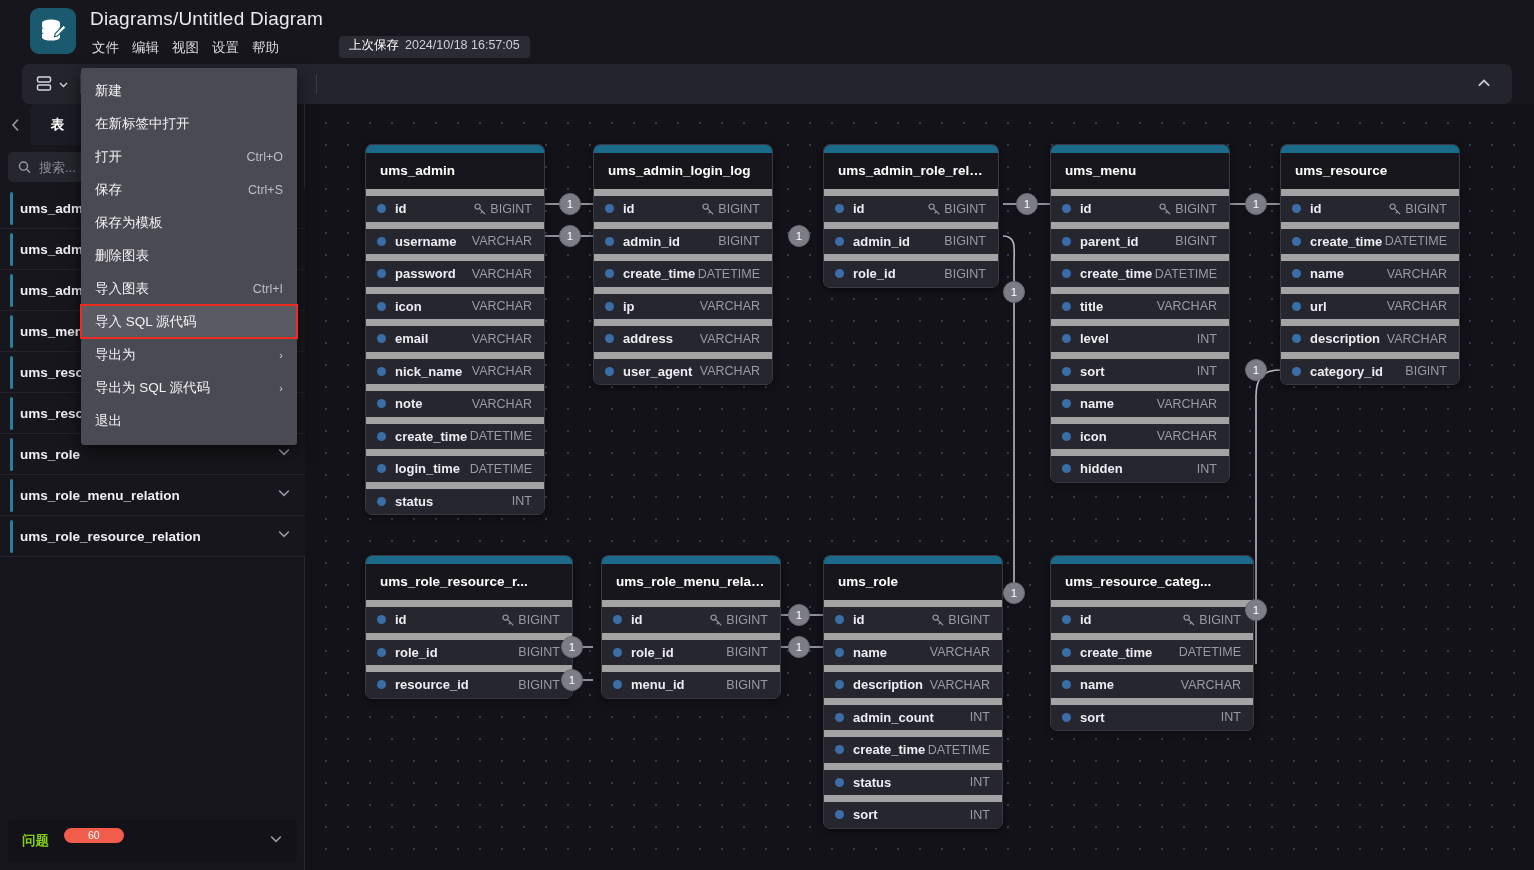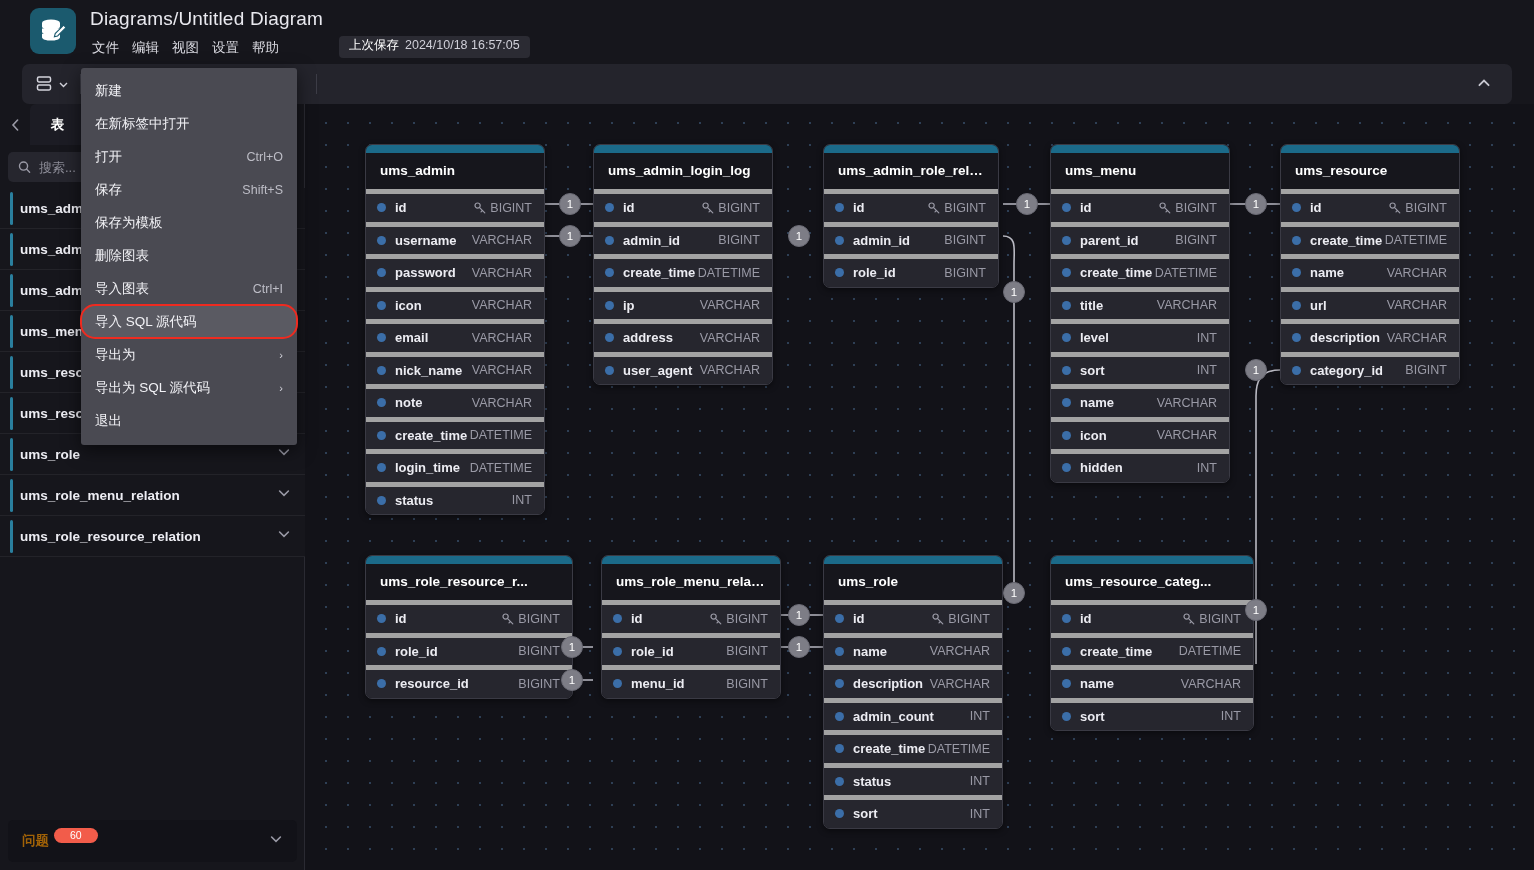--- a/index.html
+++ b/index.html
@@ -87,21 +87,21 @@
   }
   .node-top { height: 8px; background: #1b6a89; }
   .node-title {
     font-size: 13.5px; font-weight: bold; color: #ffffff;
     padding: 10px 14px 11px; background: #16161c;
     white-space: nowrap; overflow: hidden; text-overflow: ellipsis;
   }
   .field {
     display: flex; align-items: center;
     height: 32.5px; padding: 0 12px 0 11px;
-    border-top: 5px solid #a3a3a3;
+    border-top: 7px solid #a3a3a3;
     background: #26262e;
   }
   .field .dot {
     width: 9px; height: 9px; border-radius: 50%;
     background: #3b6ea8; flex: 0 0 auto; margin-right: 9px;
   }
   .field .fname {
     font-size: 13px; color: #ececf2; font-weight: bold; flex: 1 1 auto;
     white-space: nowrap; overflow: hidden;
   }
@@ -167,44 +167,44 @@
     flex: 1 1 auto; font-size: 13.5px; font-weight: bold; color: #ededf3;
     white-space: nowrap; overflow: hidden;
   }
   .tl-chev { color: #9a9aa6; }
 
   .issuebar {
     position: absolute; left: 8px; bottom: 8px; width: 289px; height: 42px;
     background: #121218; border-radius: 5px;
     display: flex; align-items: center; padding: 0 14px;
   }
-  .issue-label { font-size: 13.5px; color: #a16207; font-weight: bold; }
+  .issue-label { font-size: 13.5px; color: #84cc16; font-weight: bold; }
   .issue-count {
-    margin-left: 5px; background: #f25c4a; color: #fff;
-    font-size: 10.5px; border-radius: 9px; padding: 1px 16px 2px;
+    margin-left: 15px; background: #f25c4a; color: #fff;
+    font-size: 10.5px; border-radius: 9px; padding: 1px 24px 2px;
     position: relative; top: -6px;
   }
   .issue-chev { margin-left: auto; color: #9a9aa6; }
 
   
   .dropdown {
     position: absolute; left: 81px; top: 68px; width: 216px;
     background: #4a4a52; border-radius: 3px;
     box-shadow: 0 5px 18px rgba(0,0,0,.55);
     padding: 6px 0 8px; z-index: 50;
   }
   .dd-item {
     position: relative; height: 33px; display: flex; align-items: center;
     padding: 0 14px; font-size: 13.5px; color: #f2f2f6; white-space: nowrap;
   }
   .dd-item .dd-shortcut {
     margin-left: auto; color: #bdbdc6; font-size: 12.5px;
   }
   .dd-item .dd-arrow { margin-left: auto; color: #d4d4dc; font-size: 11px; }
-  .dd-item.hl { background: #5a5a62; border-radius: 14px; }
+  .dd-item.hl { background: #5a5a62; }
   .dd-item.boxed {
     outline: 2px solid #ee2b20; outline-offset: -1px;
   }
 </style>
 </head>
 <body>
 
 <div id="app">
 
   <div class="topbar">
@@ -846,21 +846,21 @@
       </div>
       <div class="dd-item">
         <span>在新标签中打开</span>
       </div>
       <div class="dd-item">
         <span>打开</span>
         <span class="dd-shortcut">Ctrl+O</span>
       </div>
       <div class="dd-item">
         <span>保存</span>
-        <span class="dd-shortcut">Shift+S</span>
+        <span class="dd-shortcut">Ctrl+S</span>
       </div>
       <div class="dd-item">
         <span>保存为模板</span>
       </div>
       <div class="dd-item">
         <span>删除图表</span>
       </div>
       <div class="dd-item">
         <span>导入图表</span>
         <span class="dd-shortcut">Ctrl+I</span>

